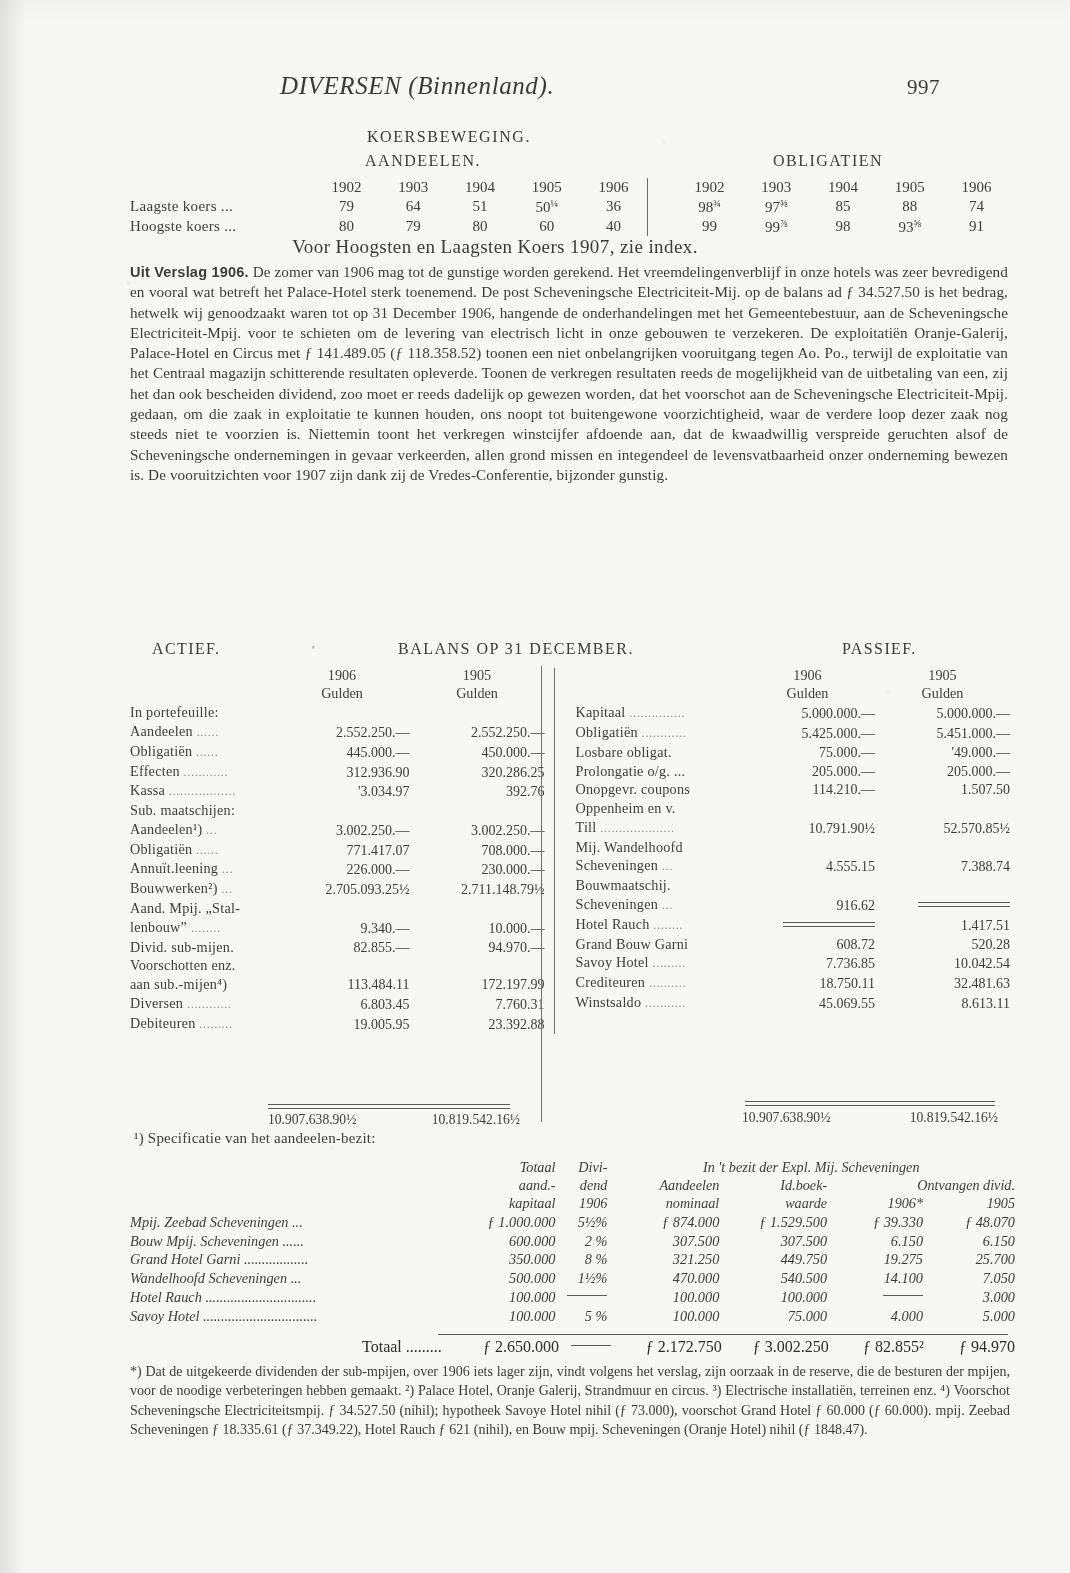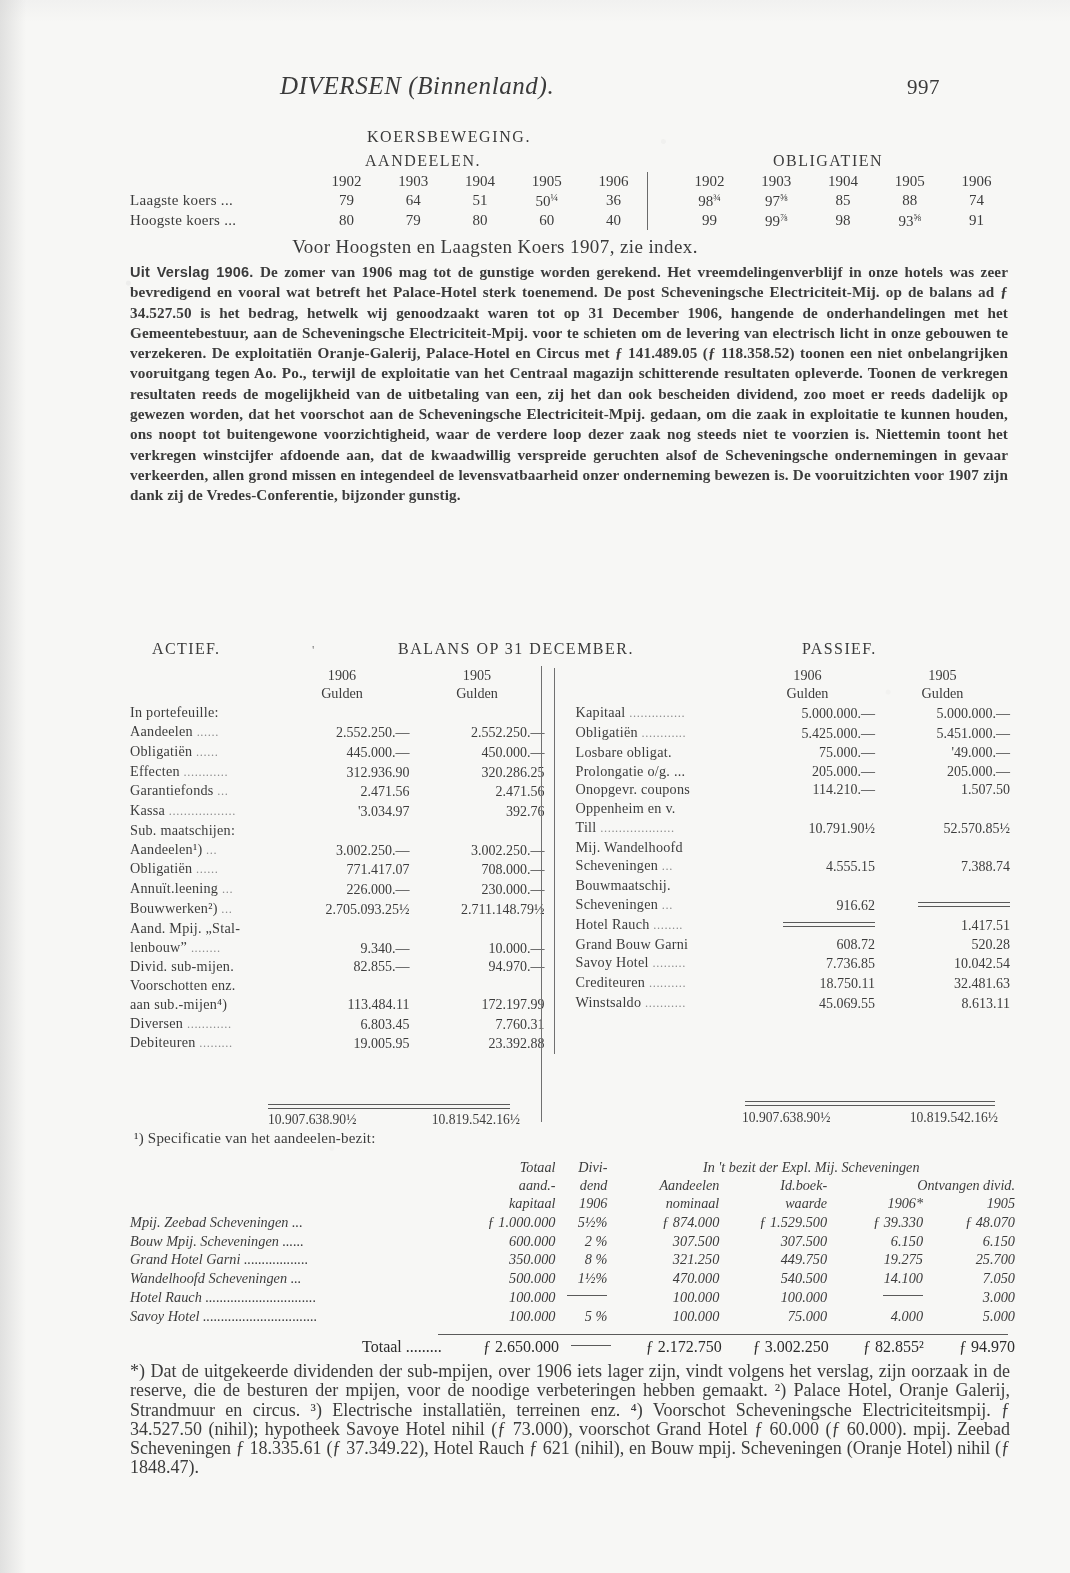--- a/index.html
+++ b/index.html
@@ -101,21 +101,21 @@
     flex: 1;
     text-align: center;
     letter-spacing: 1.5px;
     font-size: 16px;
     padding-left: 30px;
     box-sizing: border-box;
   }
   table.koers {
     border-collapse: collapse;
     width: 880px;
-    margin-top: 2px;
+    margin-top: 8px;
   }
   table.koers td, table.koers th {
     font-weight: normal;
     font-size: 15px;
     padding: 1px 0;
     color: #3c3c3c;
   }
   table.koers .rowlab {
     width: 170px;
     text-align: left;
@@ -149,21 +149,20 @@
   .verslag {
     position: absolute;
     left: 130px; top: 262px;
     width: 878px;
     font-size: 15.2px;
     line-height: 20.3px;
     text-align: justify;
     text-justify: inter-word;
     color: #3b3b3b;
     letter-spacing: .1px;
-    font-weight: bold;
   }
   .verslag b {
     font-family: "Liberation Sans", sans-serif;
     font-size: 14.5px;
     letter-spacing: .2px;
   }
 
   
   .balans {
     position: absolute;
@@ -172,21 +171,21 @@
   }
   .balans-head {
     position: relative;
     height: 22px;
     font-size: 16px;
     letter-spacing: 1.4px;
     color: #3a3a3a;
   }
   .bh-actief { position: absolute; left: 22px; top: 0; }
   .bh-center { position: absolute; left: 268px; top: 0; letter-spacing: 1.5px; }
-  .bh-passief { position: absolute; left: 672px; top: 0; }
+  .bh-passief { position: absolute; left: 712px; top: 0; }
   .tick { position: absolute; left: 182px; top: 2px; font-size: 13px; color: #7a7a7a; }
 
   .balans-cols {
     display: flex;
     margin-top: 4px;
   }
   .bcol { width: 415px; }
   .bdivider {
     width: 12px;
     border-left: 1.6px solid #707070;
@@ -330,21 +329,21 @@
     border-top: 1.5px solid #5a5a5a;
     height: 1px;
     vertical-align: 5px;
   }
 
   
   .footnotes {
     position: absolute;
     left: 130px; top: 1362px;
     width: 880px;
-    font-size: 18px;
+    font-size: 14px;
     line-height: 19.3px;
     text-align: justify;
     color: #3b3b3b;
   }
 </style>
 </head>
 <body>
 
 <div class="page"></div>
 <div class="scan-noise"></div>
@@ -456,25 +455,20 @@
               </tr>
               <tr>
                 <td class="lbl indent1">Obligatiën<span class="dots"> ......</span></td>
                 <td class="num col-y">445.000.—</td>
                 <td class="num col-y2">450.000.—</td>
               </tr>
               <tr>
                 <td class="lbl">Effecten<span class="dots"> ............</span></td>
                 <td class="num col-y">312.936.90</td>
                 <td class="num col-y2">320.286.25</td>
-              </tr>
-              <tr>
-                <td class="lbl">Garantiefonds<span class="dots"> ...</span></td>
-                <td class="num col-y">2.471.56</td>
-                <td class="num col-y2">2.471.56</td>
               </tr>
               <tr>
                 <td class="lbl">Kassa<span class="dots"> ..................</span></td>
                 <td class="num col-y">'3.034.97</td>
                 <td class="num col-y2">392.76</td>
               </tr>
               <tr>
                 <td class="lbl">Sub. maatschijen:</td>
                 <td class="num col-y"></td>
                 <td class="num col-y2"></td>

